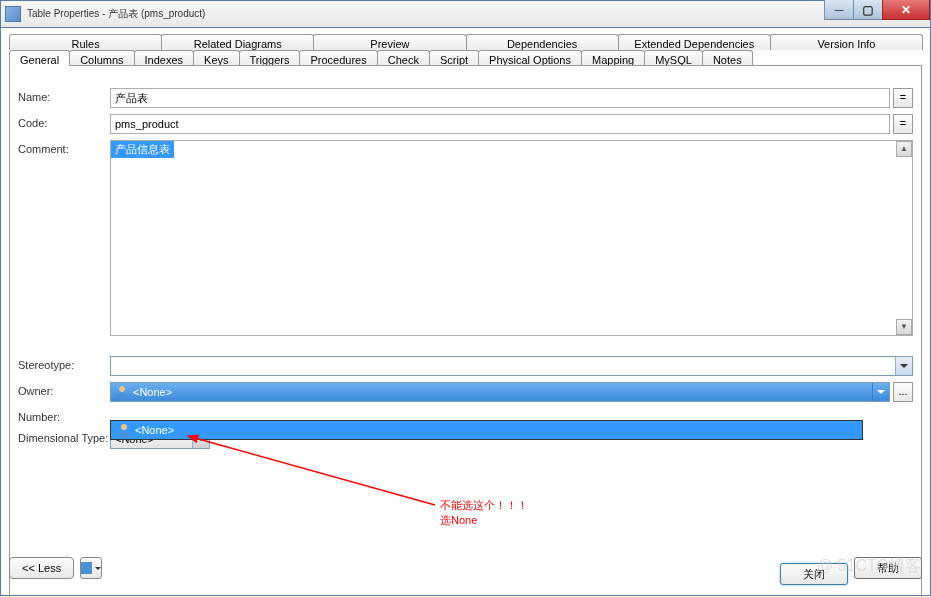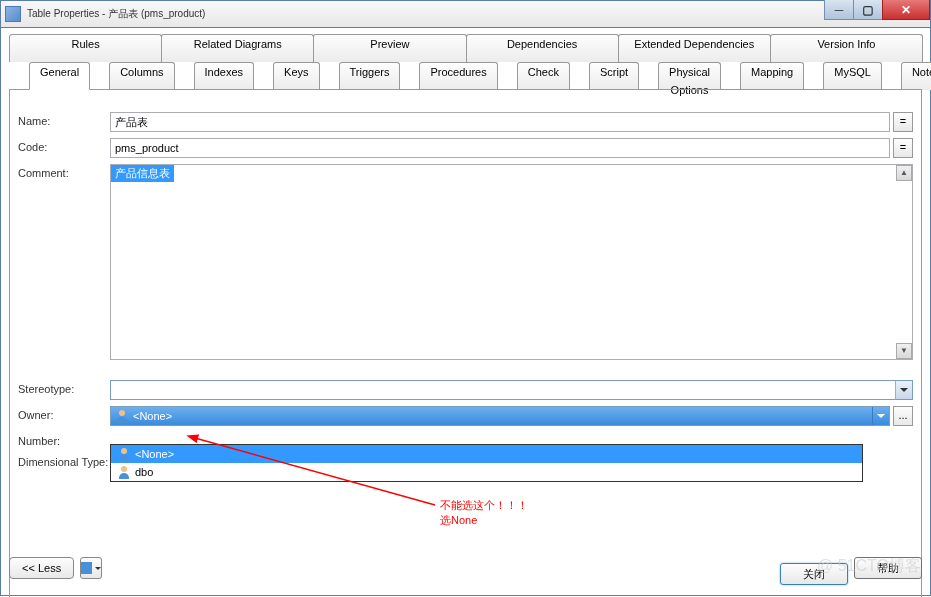--- a/index.html
+++ b/index.html
@@ -10,24 +10,24 @@
     .title-icon { width: 16px; height: 16px; background: linear-gradient(135deg, #8ab4e8, #5a8cc8); border: 1px solid #4a7ab8; margin-right: 6px; display: inline-block; }
     .title-text { flex: 1; color: #333; font-size: 10px; }
     .win-buttons { display: flex; height: 20px; margin-top: -8px; }
     .win-btn { width: 30px; height: 20px; background: linear-gradient(to bottom, #d8e4f0, #b0c4dc); border: 1px solid #7090b0; border-top: none; margin-left: -1px; display: flex; align-items: center; justify-content: center; color: #333; font-weight: bold; font-size: 12px; }
     .win-btn.close { width: 48px; background: linear-gradient(to bottom, #e87878, #c83030); color: #fff; border-color: #a02020; border-top-right-radius: 0; }
     
     
     .content { padding: 6px 8px; border: 1px solid #5a7ca8; border-top: none; height: 568px; background: #fff; position: relative; }
     
     
-    .tab-row { display: flex; height: 28px; }
+    .tab-row { display: flex; height: 16px; }
     .tab-row1 .tab { flex: 1; background: linear-gradient(to bottom, #fdfdfd, #ececec); border: 1px solid #999; border-bottom: none; text-align: center; line-height: 18px; cursor: pointer; margin-right: -1px; border-radius: 3px 3px 0 0; }
     .tab-row2 { margin-top: 0; }
-    .tab-row2 .tab { background: linear-gradient(to bottom, #fdfdfd, #ececec); border: 1px solid #999; border-bottom: none; text-align: center; line-height: 18px; cursor: pointer; margin-right: -1px; padding: 0 10px; border-radius: 3px 3px 0 0; margin-left: 20px; }
+    .tab-row2 .tab { background: linear-gradient(to bottom, #fdfdfd, #ececec); border: 1px solid #999; border-bottom: none; text-align: center; line-height: 18px; cursor: pointer; margin-right: -1px; padding: 0 10px; border-radius: 3px 3px 0 0; }
     .tab-row2 .tab.active { background: #fff; border-bottom: 1px solid #fff; position: relative; z-index: 2; }
     
     
     .panel { border: 1px solid #999; margin-top: -1px; padding: 22px 8px; height: 568px; position: relative; }
     
     .field-row { display: flex; align-items: flex-start; margin-bottom: 6px; }
     .field-label { width: 92px; color: #333; padding-top: 3px; }
     .field-input { flex: 1; height: 20px; border: 1px solid #abadb3; padding: 2px 4px; background: #fff; }
     .field-btn { width: 20px; height: 20px; border: 1px solid #999; background: linear-gradient(to bottom, #fdfdfd, #e8e8e8); margin-left: 3px; text-align: center; line-height: 16px; cursor: pointer; }
     
@@ -163,24 +163,20 @@
         <span>&lt;None&gt;</span>
         <div class="combo-arrow"></div>
       </div>
     </div>
 
     <div class="dropdown-list">
       <div class="dropdown-item highlighted">
         <span class="person-icon"></span>
         <span>&lt;None&gt;</span>
       </div>
-      <div class="dropdown-item">
-        <span class="person-icon"></span>
-        <span>dbo</span>
-      </div>
     </div>
   </div>
 
   <div class="bottom-bar">
     <button class="less-btn">&lt;&lt; Less</button>
     <div class="icon-btn">
       <span class="stack-icon"></span>
       <span class="drop-tri"></span>
     </div>
     <div class="spacer"></div>

